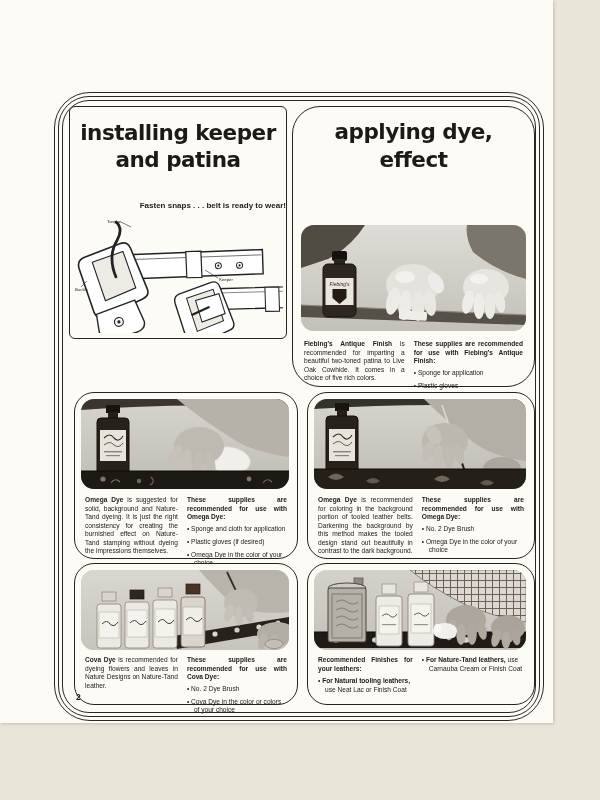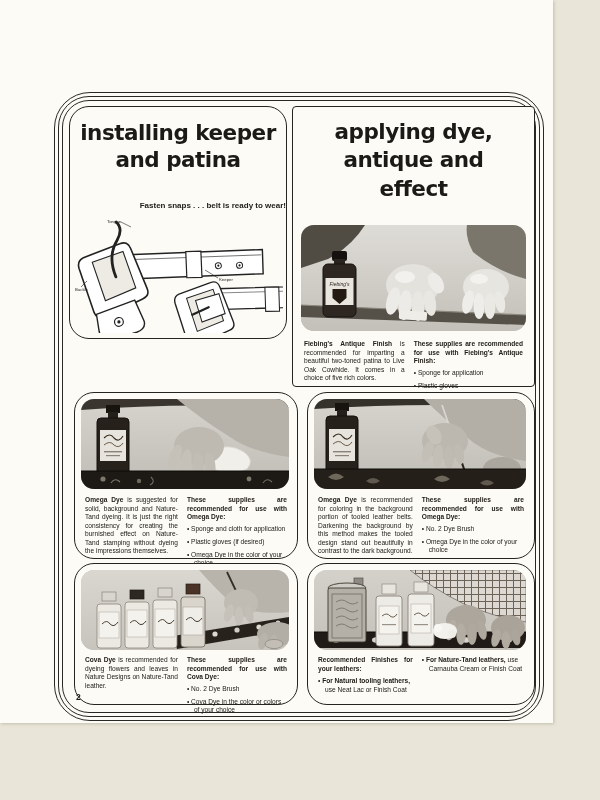--- a/index.html
+++ b/index.html
@@ -10,23 +10,23 @@
     color:#211f1b;
   }
   .paper{
     position:absolute;left:0;top:0;width:553px;height:723px;
     background:#fcfbf6;box-shadow:1px 1px 3px rgba(120,115,95,.35);
   }
   .rbox{position:absolute;border:1.5px solid #2a2824;background:transparent;}
   .border-a{left:54px;top:92px;width:488px;height:627px;border-radius:36px;border-width:1.6px;}
   .border-b{left:58px;top:96px;width:480px;height:619px;border-radius:31px;border-width:1.3px;}
   .border-c{left:62px;top:100px;width:472px;height:611px;border-radius:27px;border-width:1.3px;}
-  .panel{position:absolute;border:1.6px solid #26241f;border-radius:20px;background:#fcfbf6;}
+  .panel{position:absolute;border:1.6px solid #26241f;border-radius:6px;background:#fcfbf6;}
   .p-keeper{left:69px;top:106px;width:216px;height:231px;}
-  .p-dye{left:292px;top:106px;width:241px;height:279px;border-radius:4px;}
+  .p-dye{left:292px;top:106px;width:241px;height:279px;border-radius:28px;}
   .p-ml{left:74px;top:392px;width:222px;height:165px;border-radius:20px;}
   .p-mr{left:307px;top:392px;width:226px;height:165px;border-radius:20px;}
   .p-bl{left:74px;top:563px;width:222px;height:140px;border-radius:20px;}
   .p-br{left:307px;top:563px;width:226px;height:140px;border-radius:20px;}
 
   .big-title{
     font-family:"DejaVu Sans", sans-serif;font-weight:bold;
     text-align:center;letter-spacing:-0.5px;color:#1b1a17;
   }
   .t-keeper{padding-top:13px;font-size:21.5px;line-height:1.25;}
@@ -114,21 +114,20 @@
         <path d="M20,40 L52,34 L59,72 L27,80 Z" fill="#edebe4" stroke="#222" stroke-width="1.1"></path>
         <path d="M30,44 L58,40 L62,64 L34,70 Z" fill="#fff" stroke="#222" stroke-width="1.2"></path>
         <path d="M44,54 L24,60" stroke="#222" stroke-width="2.6" stroke-linecap="round"></path>
       </g>
     </svg>
   </div>
 
   <div class="panel p-dye">
     <div class="big-title t-dye">
       <div>applying dye,</div>
-      <div>antique and</div>
       <div>effect</div>
     </div>
 
     <div class="photo ph-dye">
       <svg width="225" height="106" viewBox="0 0 225 106">
         <defs>
           <linearGradient id="g1" x1="0" y1="0" x2="0" y2="1">
             <stop offset="0" stop-color="#dedcd6"></stop>
               <stop offset="1" stop-color="#c3c0b9"></stop>
           </linearGradient>

